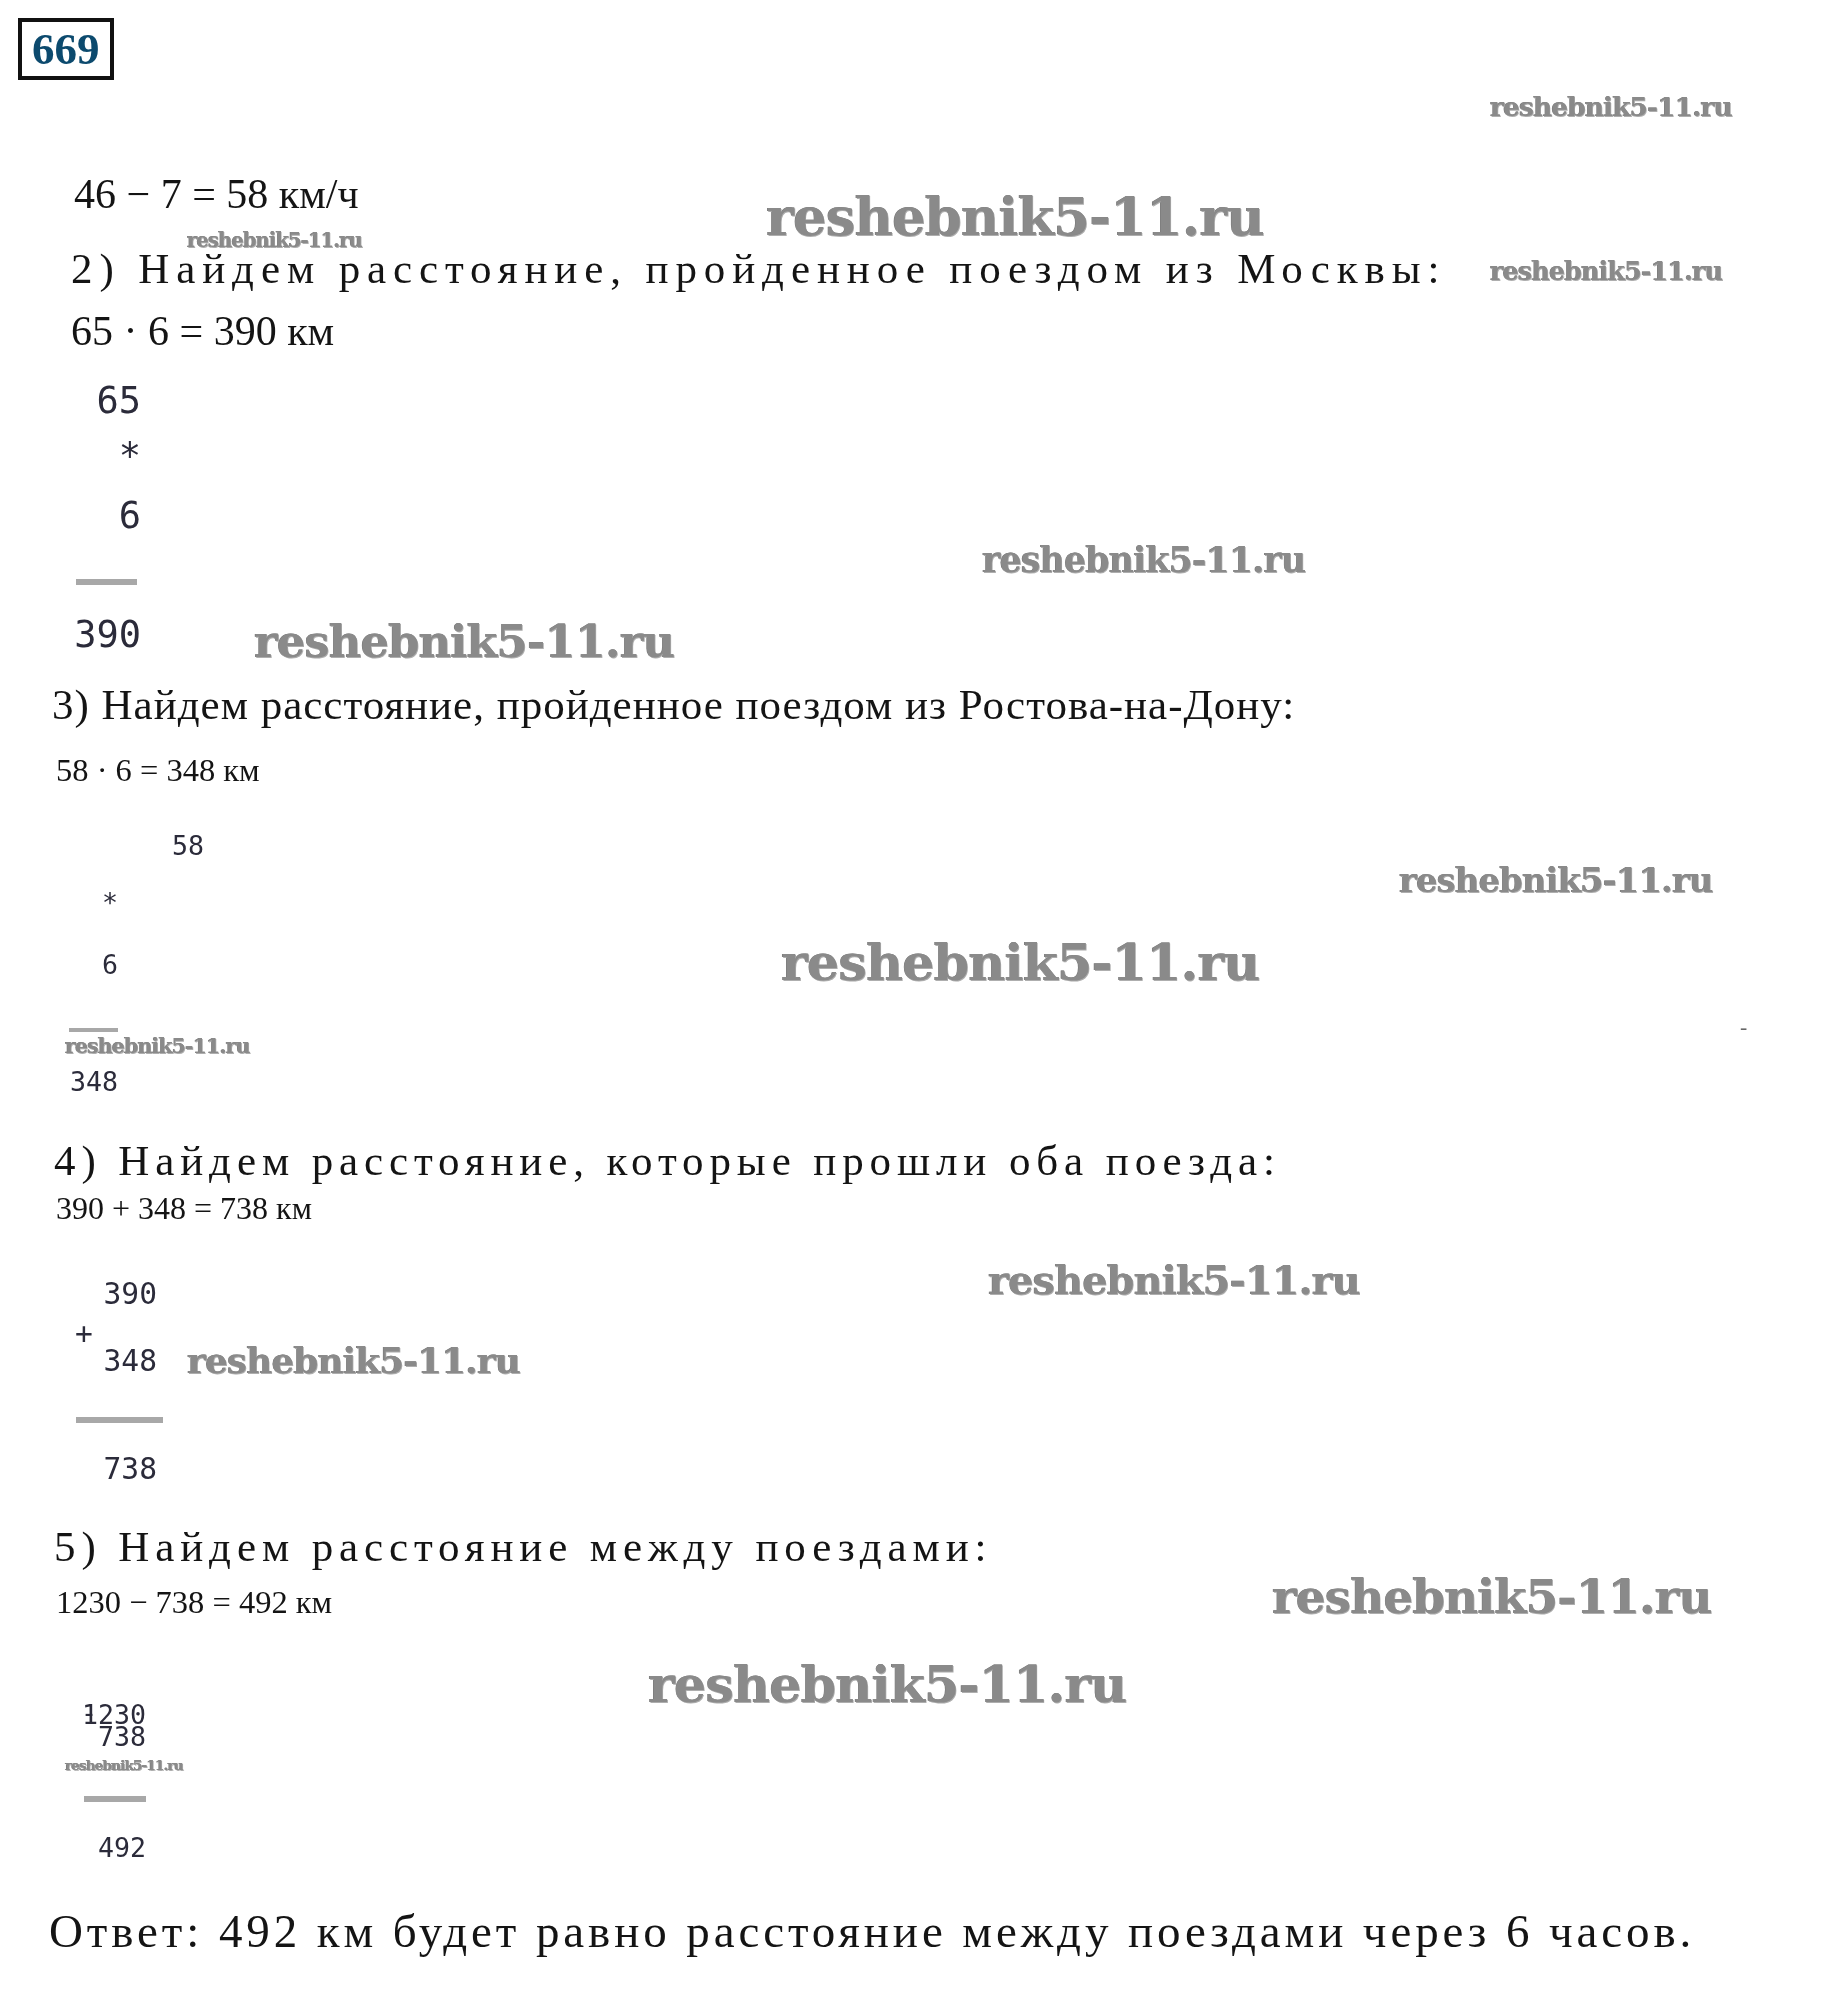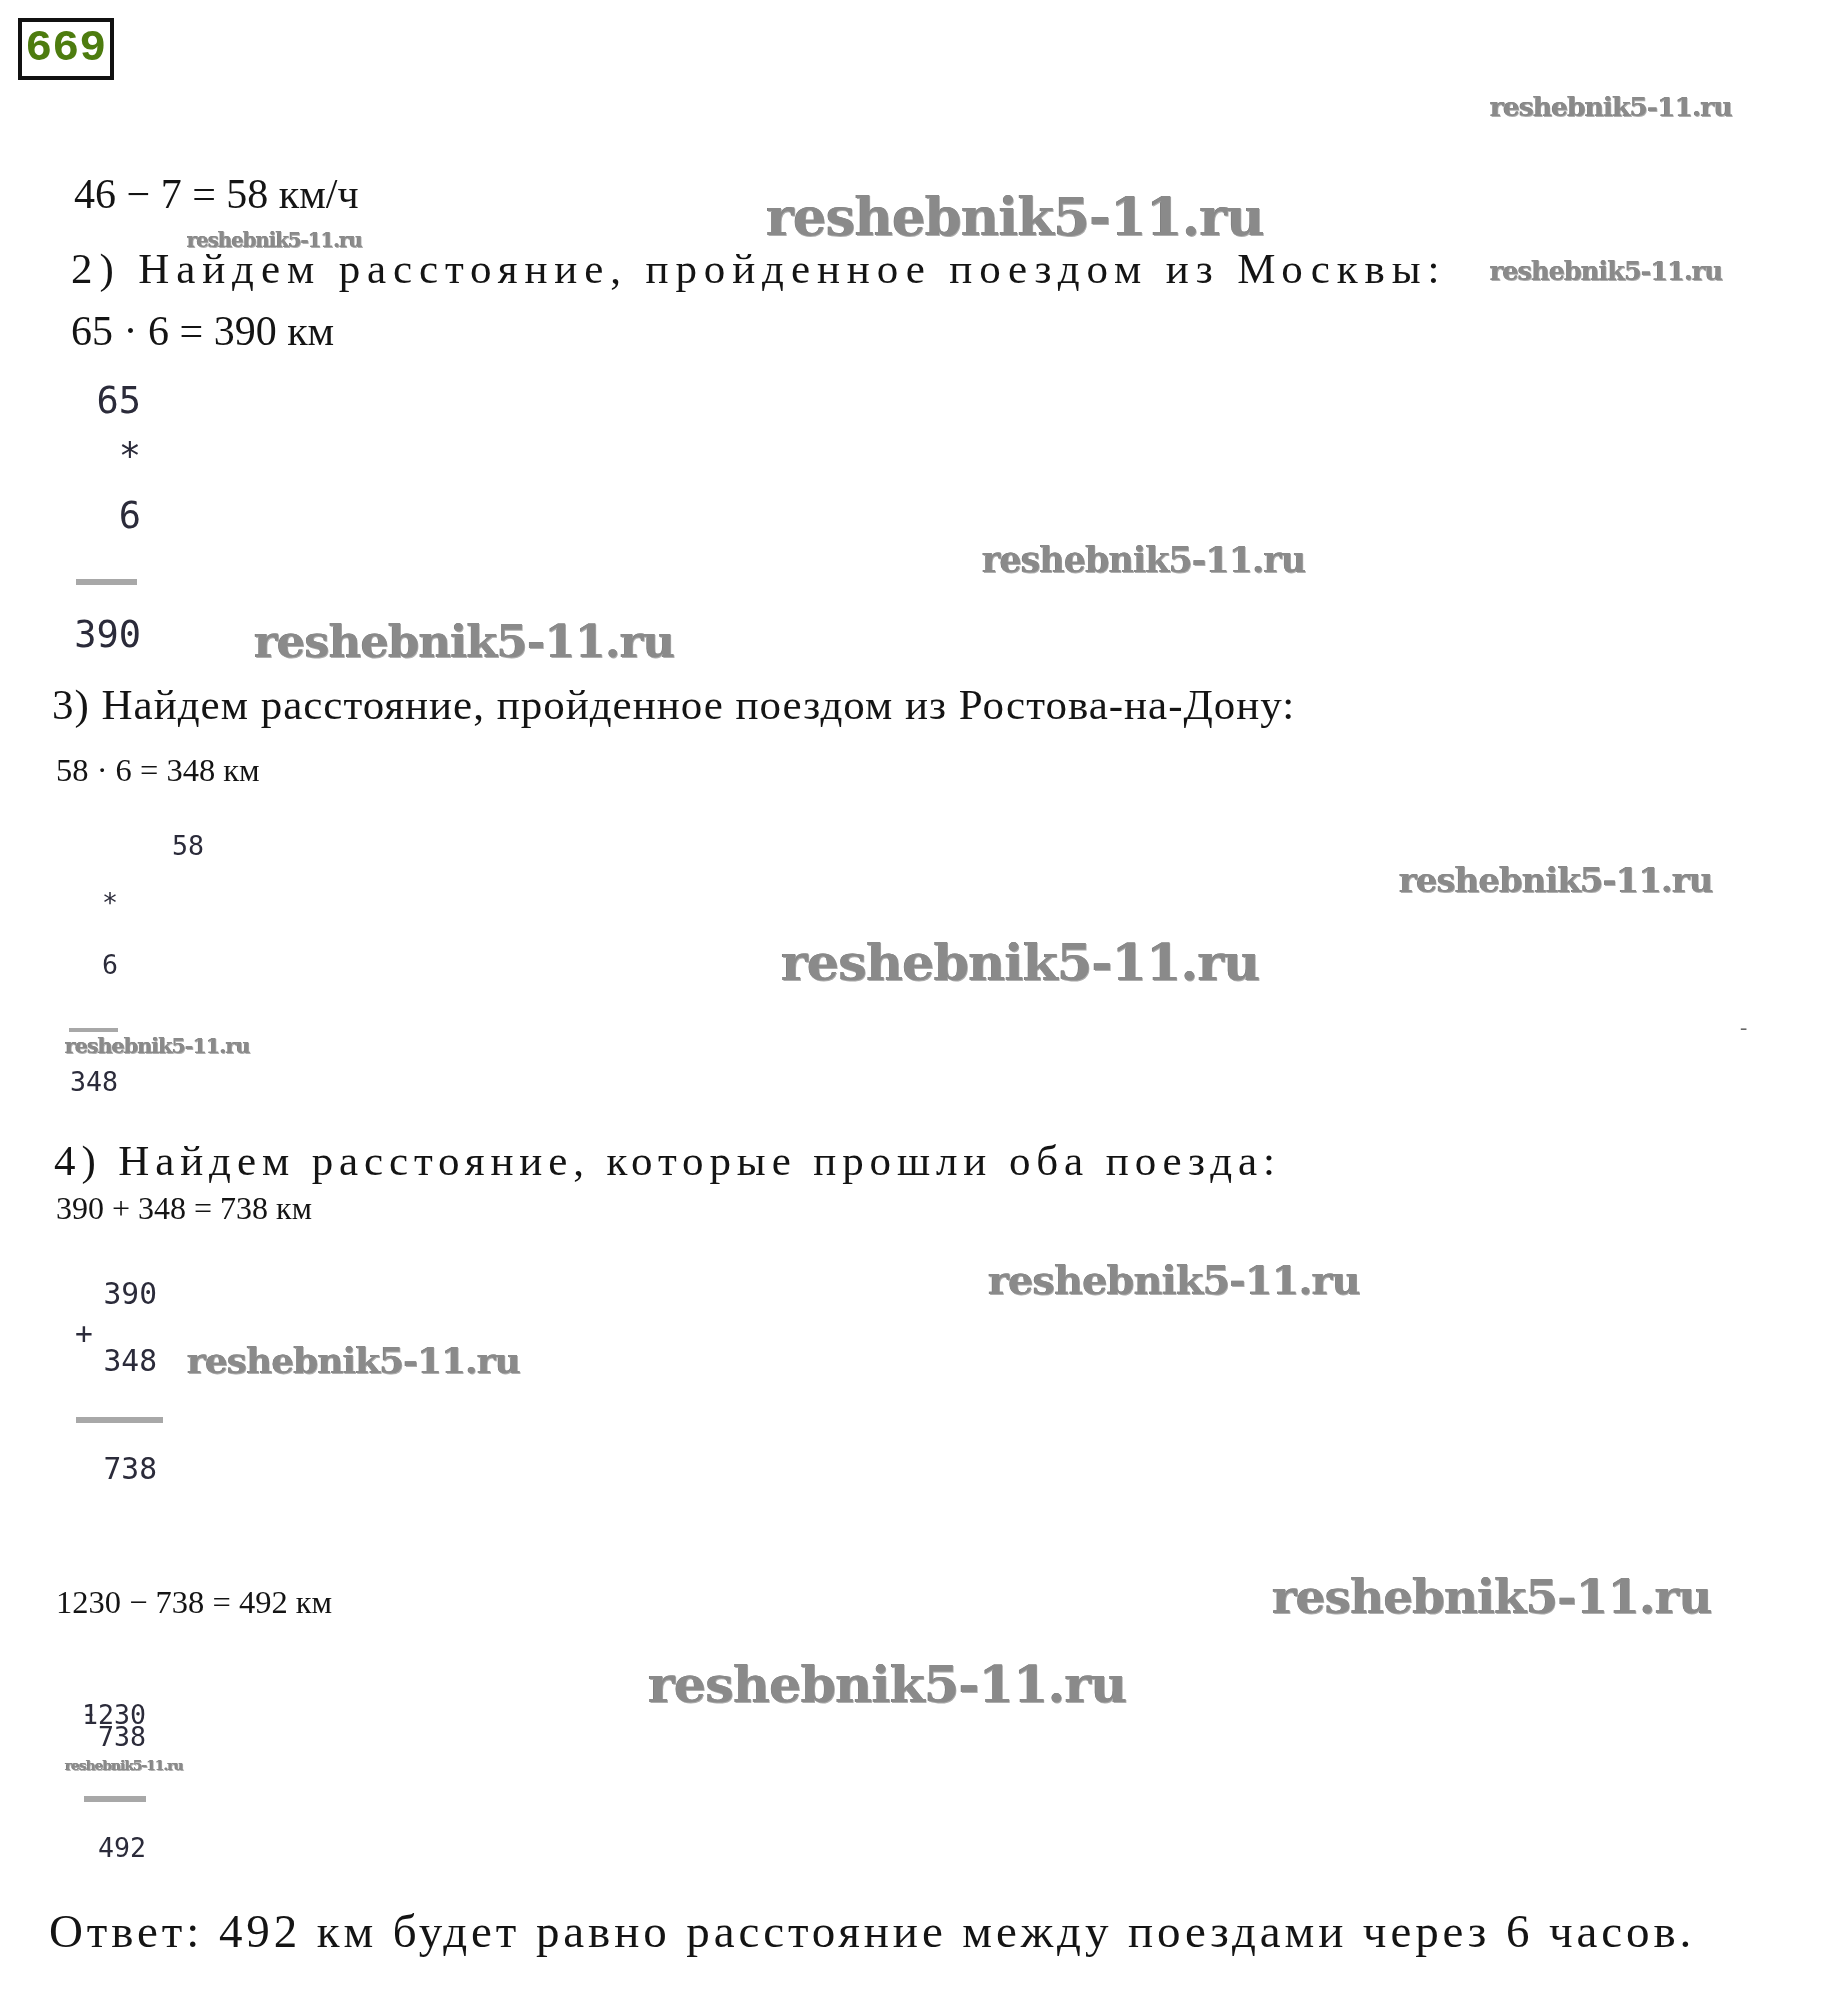--- a/index.html
+++ b/index.html
@@ -43,22 +43,22 @@
   }
   #problem-box{
     position:absolute;
     left:17.7px; top:17.7px;
     width:88px; height:54px;
     border:4.9px solid #111111;
     text-align:center;
     line-height:54px;
     font-size:45px;
     font-weight:bold;
-    color:#4d7c0f;
-    font-family:Liberation Mono, monospace;
+    color:#0c4a6e;
+    font-family:Liberation Serif, serif;
   }
   .artifact{
     position:absolute;
     color:#666666;
     line-height:1;
     font-family:"Liberation Serif",serif;
   }
 </style>
 </head>
 <body>
@@ -112,20 +112,21 @@
   <div class="txt" style="left:56px; top:1192px; font-size:32px;">390 + 348 = 738 км</div>
 
   <div>
     <div class="mono" style="right:1672px; top:1280px; font-size:29.6px;">390</div>
     <div class="mono" style="left:75px; top:1320px; font-size:29.6px;">+</div>
     <div class="mono" style="right:1672px; top:1347px; font-size:29.6px;">348</div>
     <div class="hline" style="left:76px; top:1417px; width:87px;"></div>
     <div class="mono" style="right:1672px; top:1455px; font-size:29.6px;">738</div>
   </div>
 
+  <div class="txt" style="left:54px; top:1525px; font-size:43px; letter-spacing:5.9px;">5) Найдем расстояние между поездами:</div>
   <div class="txt" style="left:56px; top:1586px; font-size:32.5px;">1230 − 738 = 492 км</div>
 
   <div>
     <div class="mono" style="right:1683px; top:1665px; font-size:26.6px;margin-top:37px;">1230</div>
     <div class="mono" style="left:81px; top:1700px; font-size:26.6px;">-</div>
     <div class="mono" style="right:1683px; top:1724px; font-size:26.6px;">738</div>
     <div class="hline" style="left:84px; top:1796px; width:62px;"></div>
     <div class="mono" style="right:1683px; top:1835px; font-size:26.6px;">492</div>
   </div>
 

